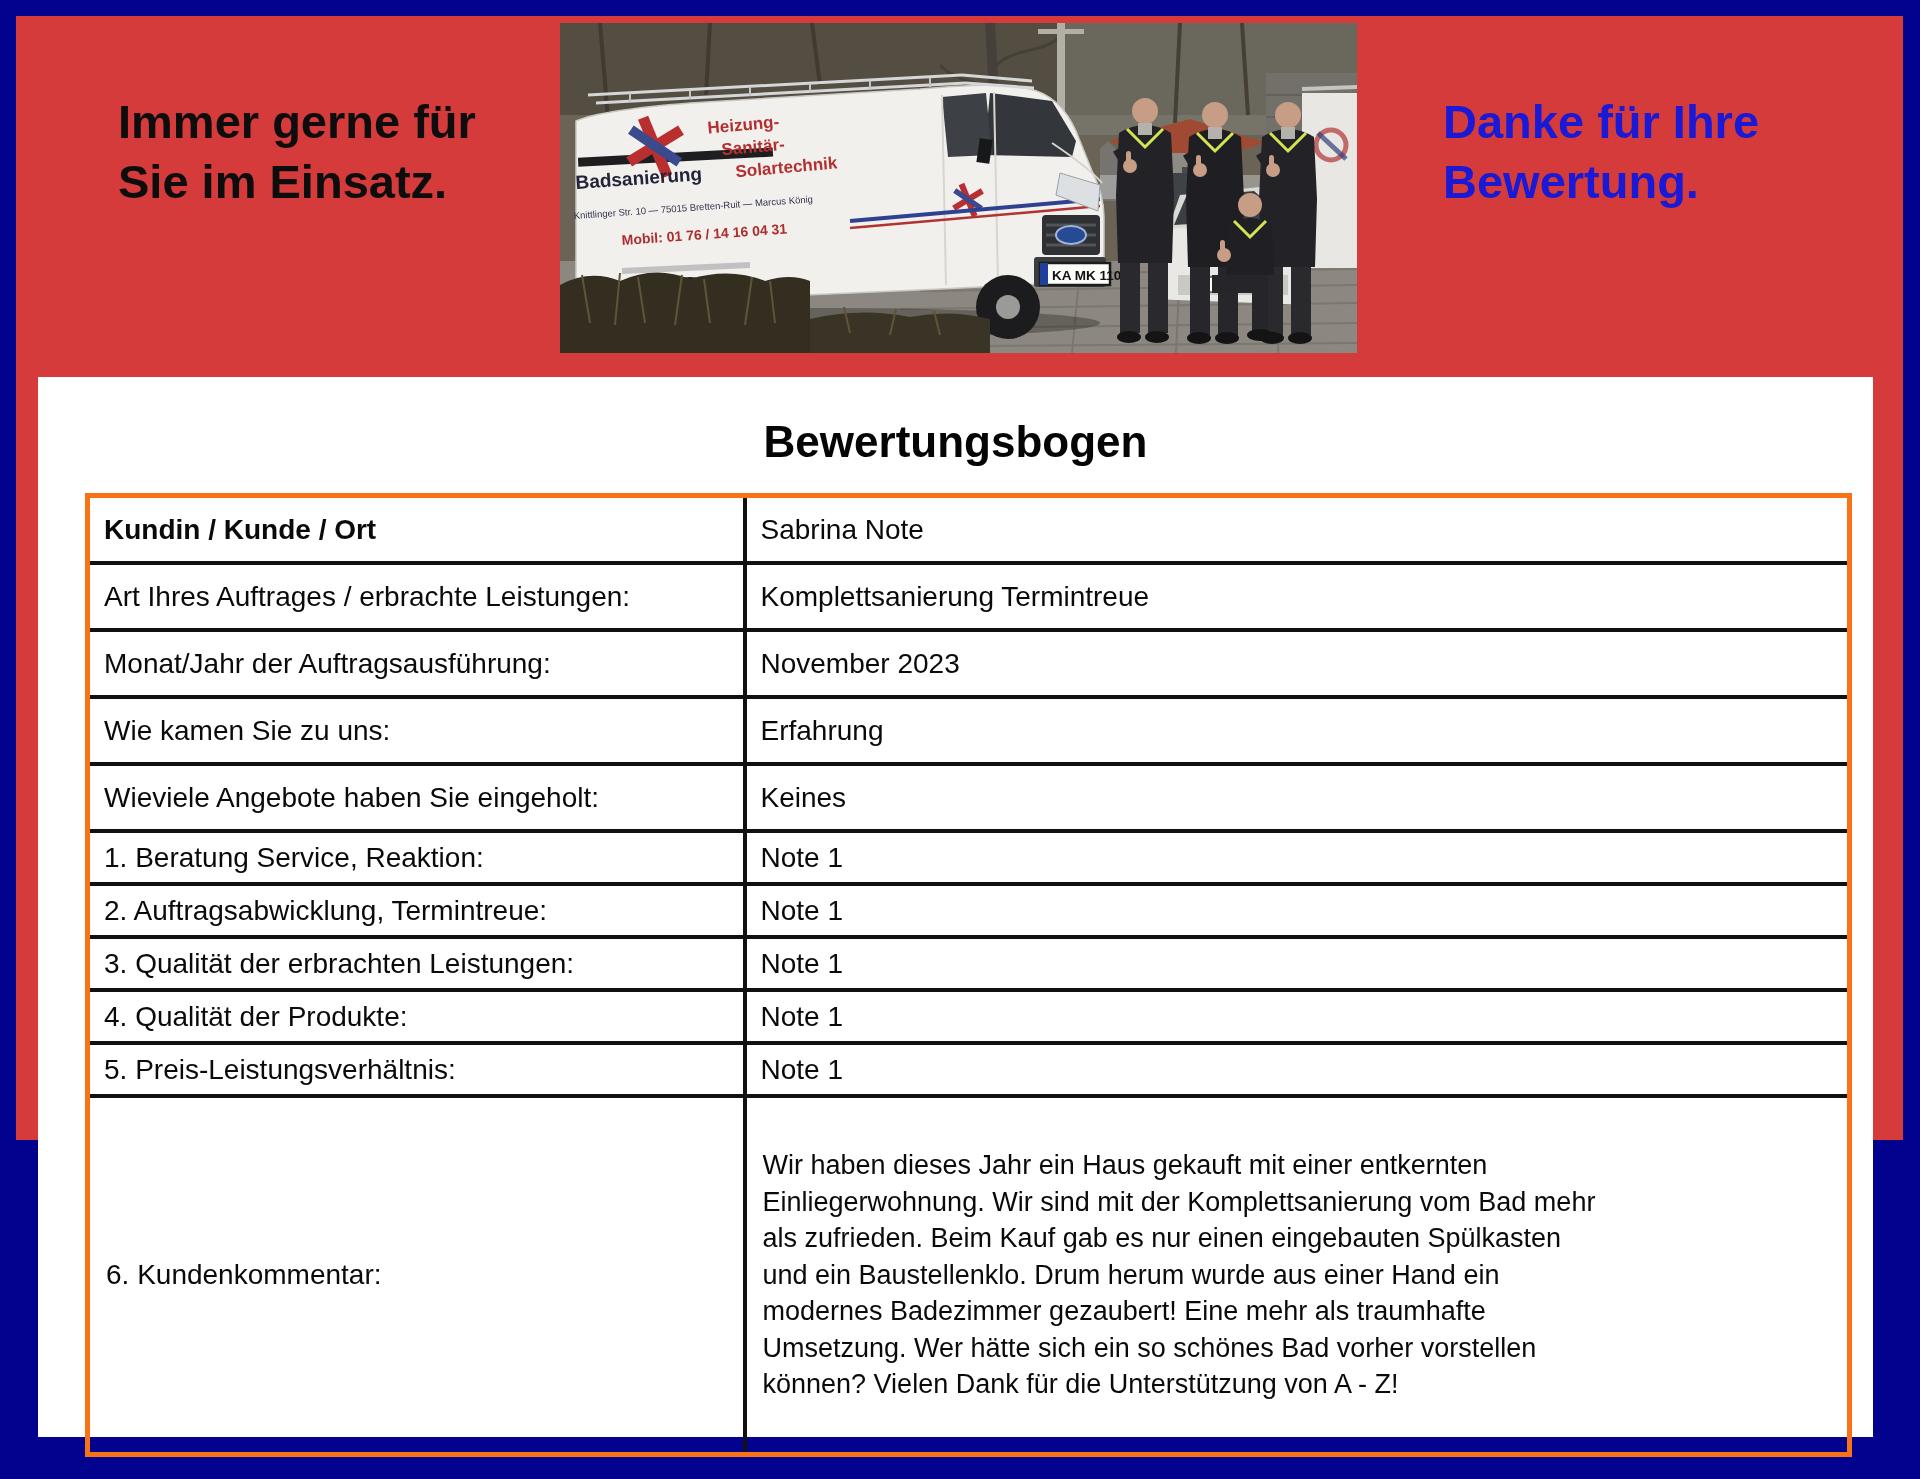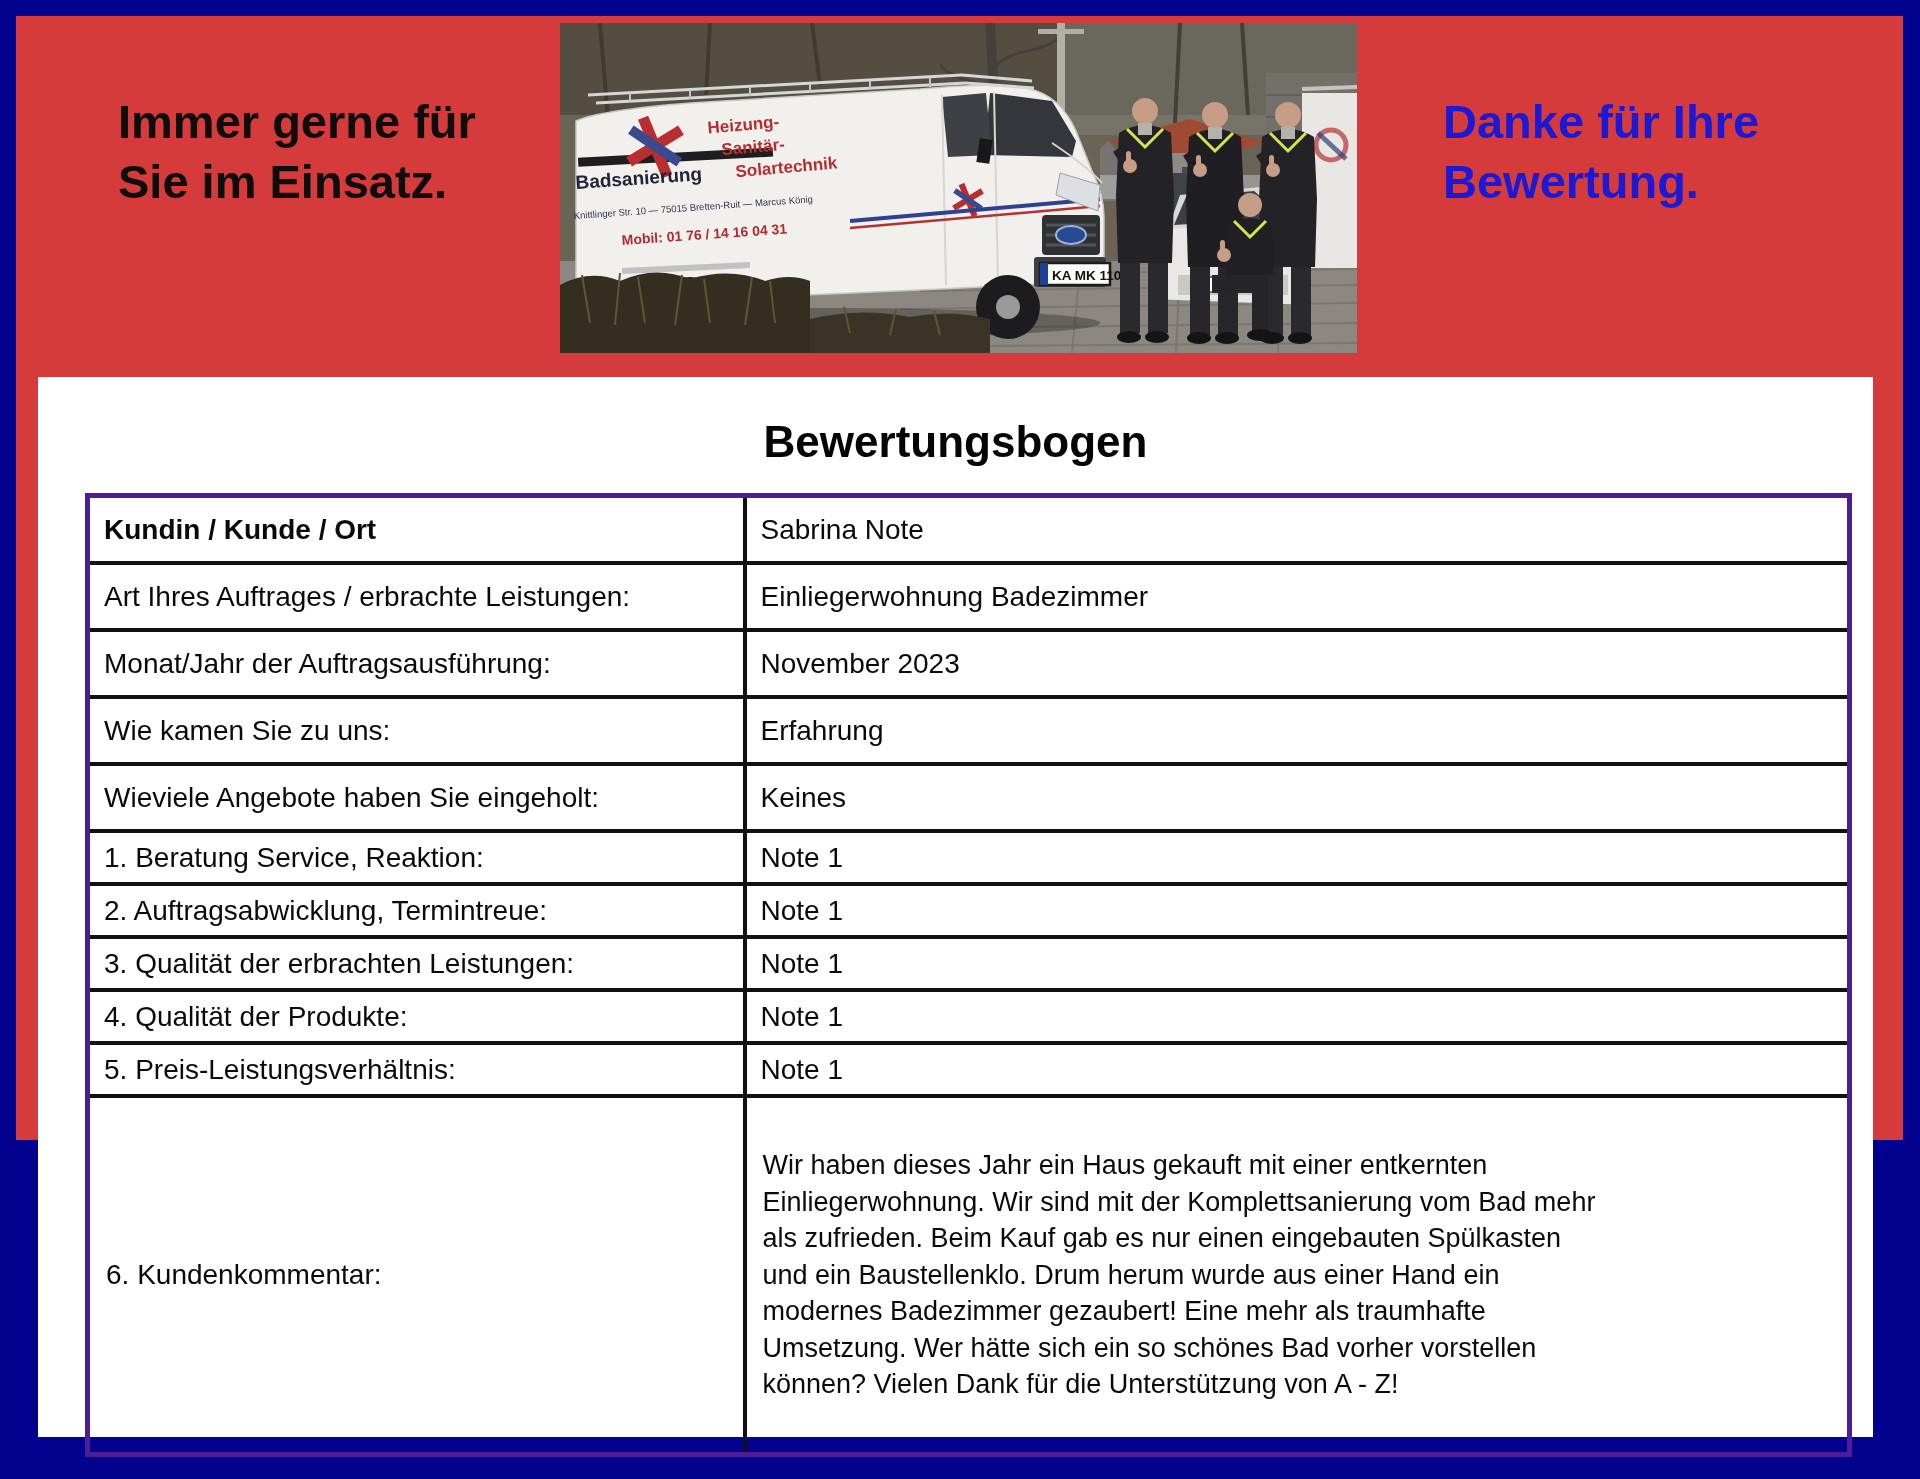--- a/index.html
+++ b/index.html
@@ -29,21 +29,21 @@
     position:absolute; left:22px; top:361px; width:1835px; height:1060px;
     background:#ffffff;
   }
   .form-title {
     padding-top:40px; text-align:center;
     font-size:44px; font-weight:bold; color:#050505;
   }
   table.review {
     border-collapse:collapse; table-layout:fixed;
     margin:26px 0 0 47px; width:1762px;
-    border:5px solid #4c1d95;
+    border:5px solid #f97316;
   }
   table.review td {
     border:4px solid #111;
     font-size:28px; color:#0a0a0a;
     padding:4px 12px 4px 14px;
     vertical-align:middle;
     overflow:hidden;
   }
   col.c-label { width:657px; }
   col.c-value { width:1105px; }
@@ -296,21 +296,21 @@
             <col class="c-label">
             <col class="c-value">
           </colgroup>
         <tbody>
           <tr class="row-info row-first">
             <td class="label-cell">Kundin / Kunde / Ort</td>
             <td class="value-cell">Sabrina Note</td>
           </tr>
           <tr class="row-info">
             <td class="label-cell">Art Ihres Auftrages / erbrachte Leistungen:</td>
-            <td class="value-cell">Einliegerwohnung Badezimmer</td>
+            <td class="value-cell">Komplettsanierung Termintreue</td>
           </tr>
           <tr class="row-info">
             <td class="label-cell">Monat/Jahr der Auftragsausführung:</td>
             <td class="value-cell">November 2023</td>
           </tr>
           <tr class="row-info">
             <td class="label-cell">Wie kamen Sie zu uns:</td>
             <td class="value-cell">Erfahrung</td>
           </tr>
           <tr class="row-info">

